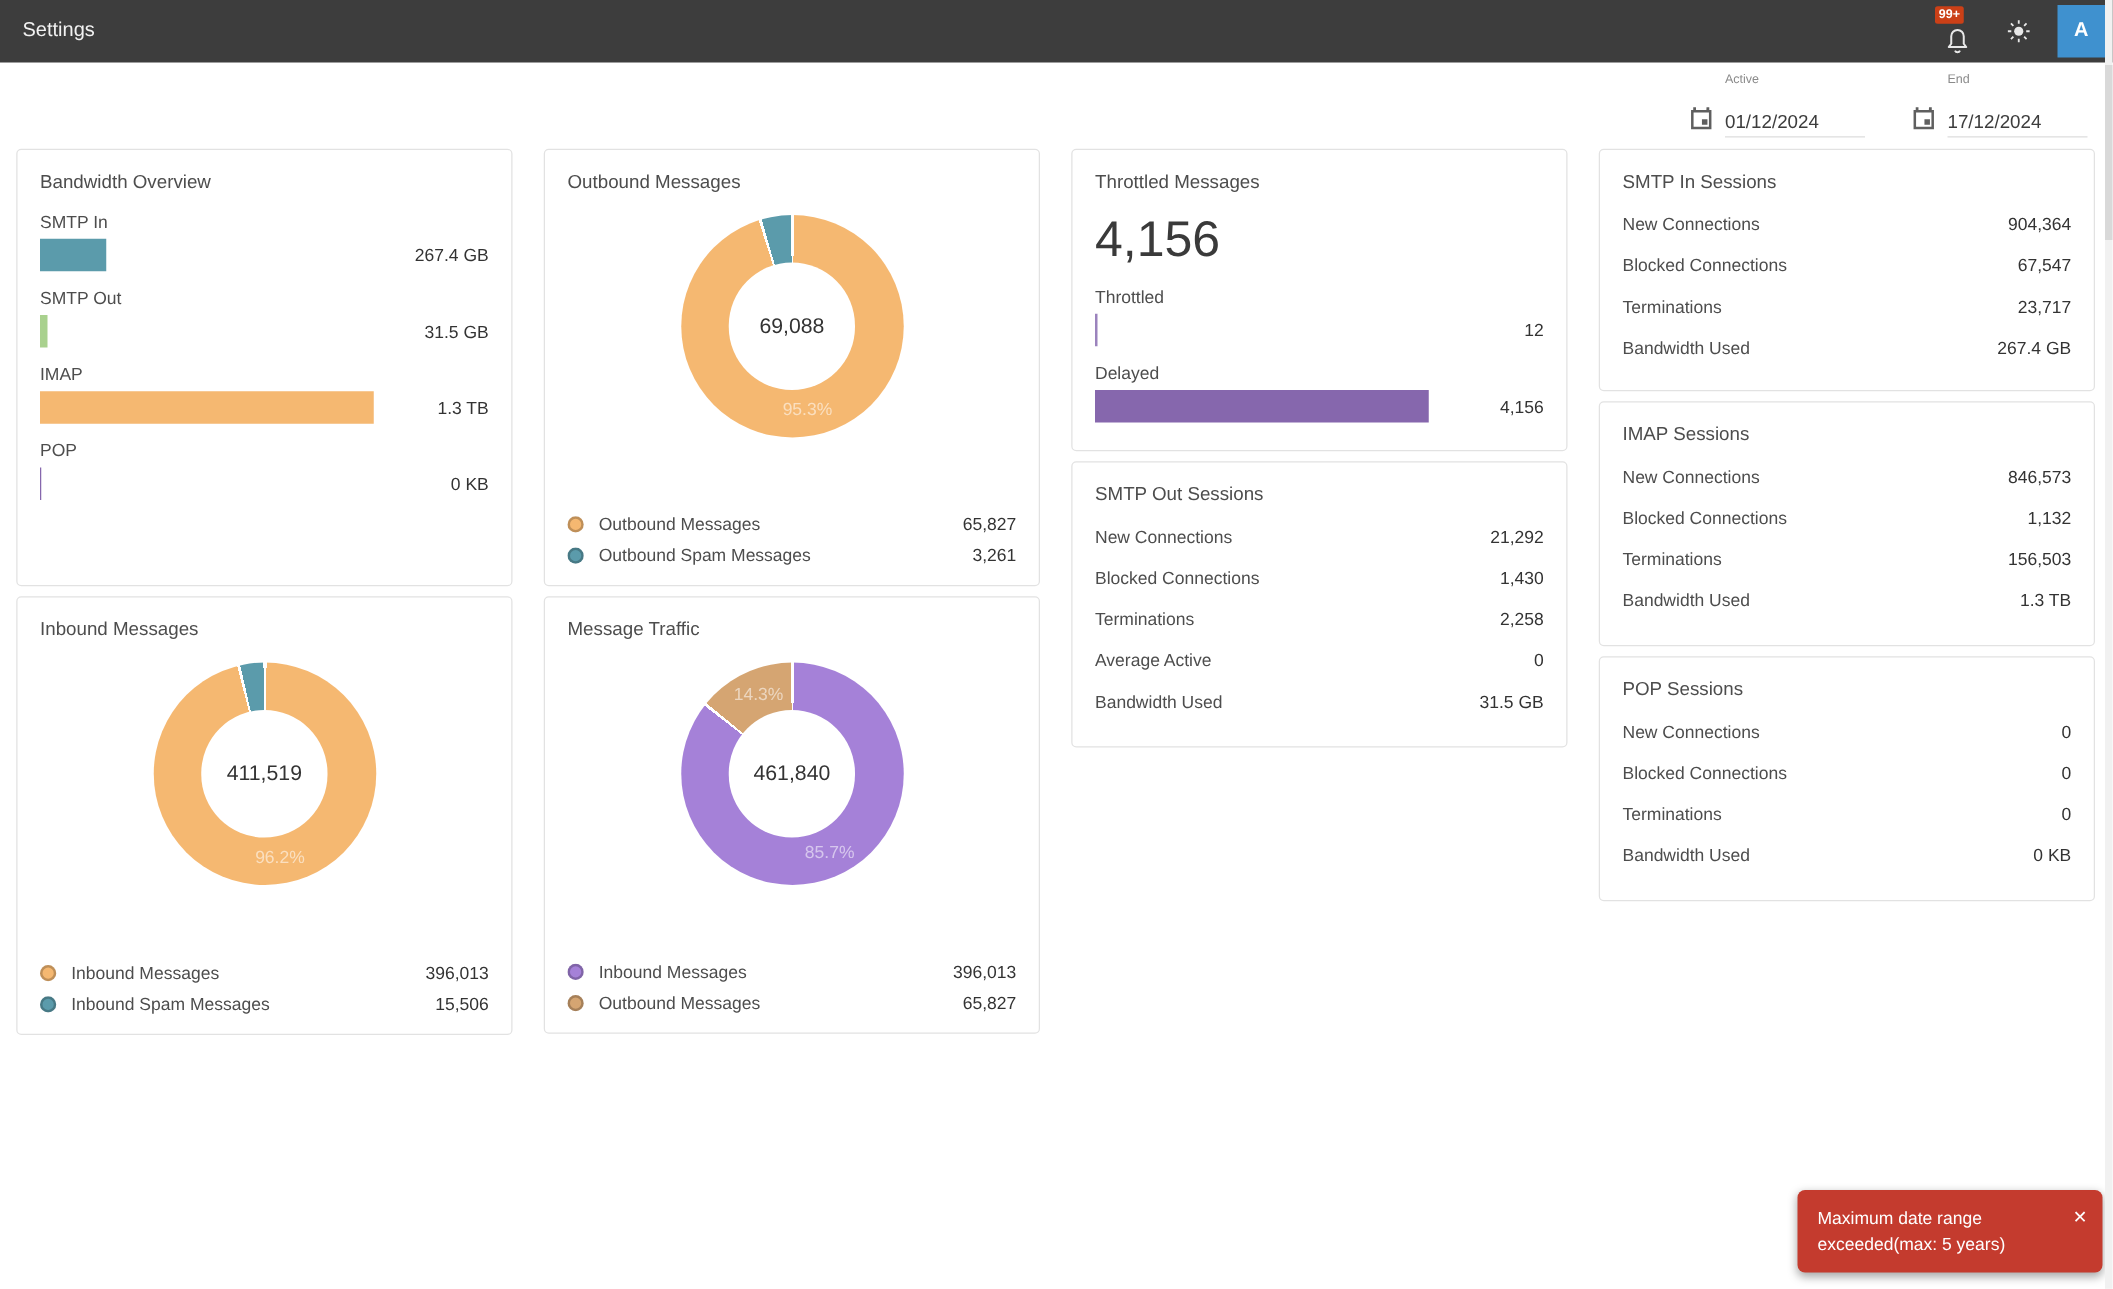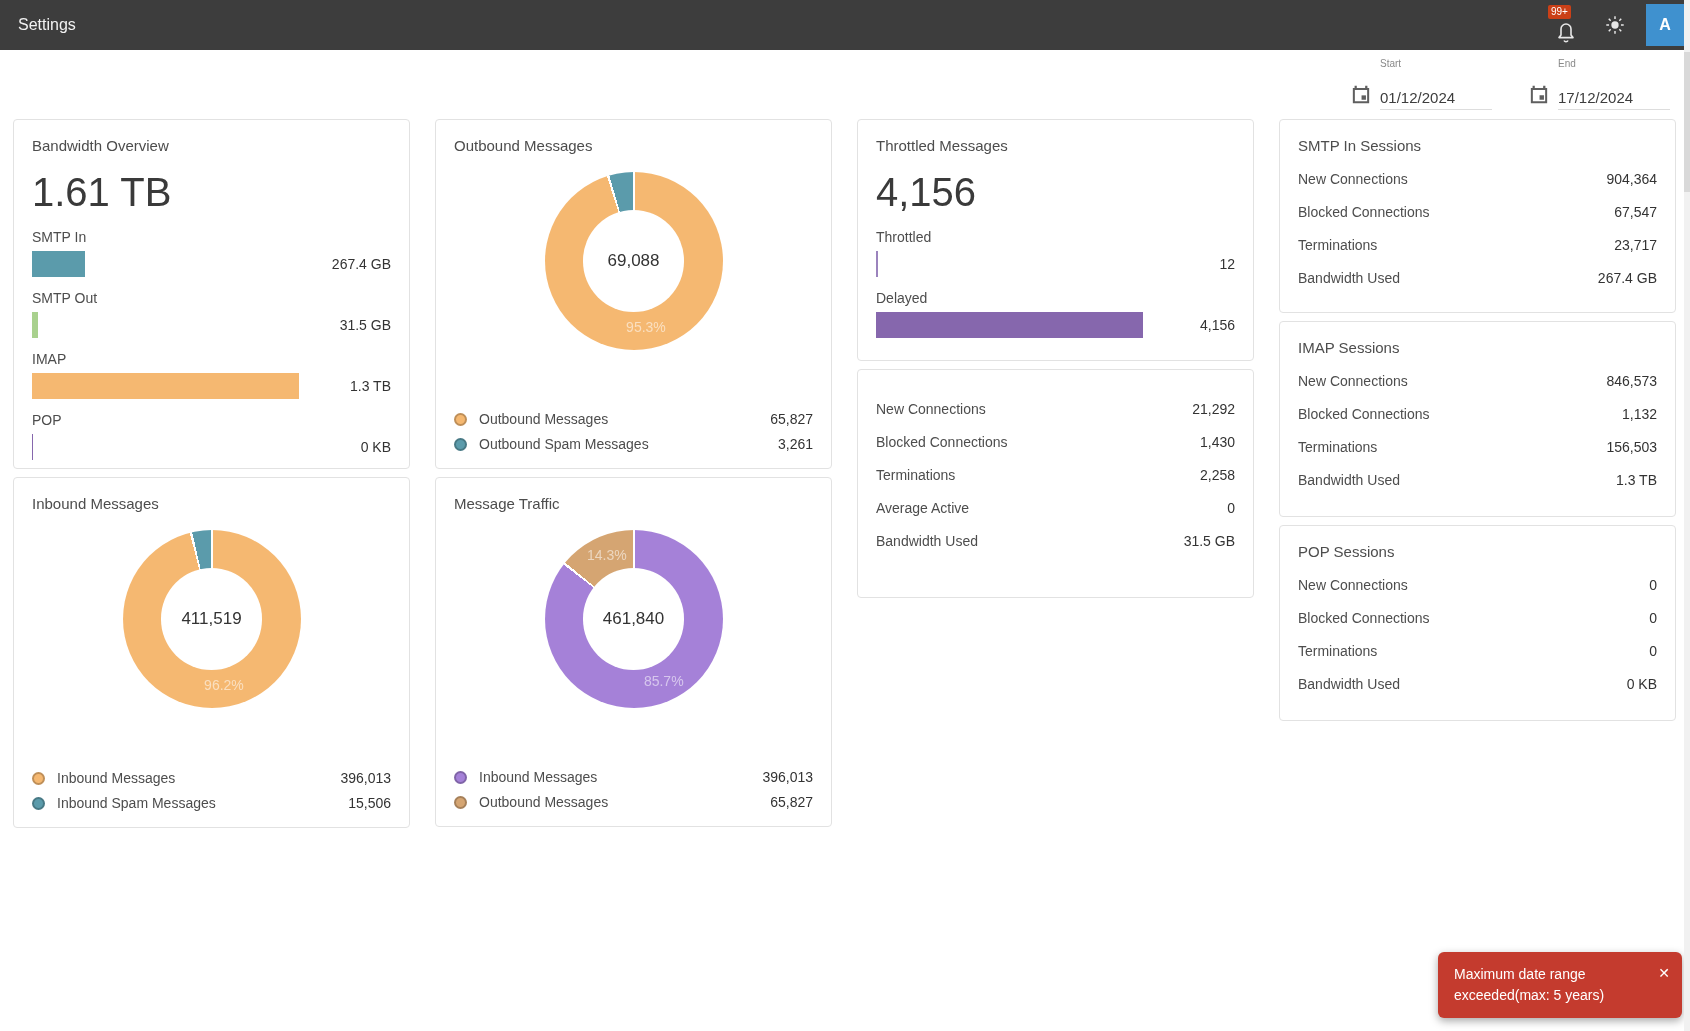--- a/index.html
+++ b/index.html
@@ -6,21 +6,21 @@
   html,body { width:1690px; height:1031px; overflow:hidden; background:#fff;
               font-family:"Liberation Sans","DejaVu Sans",sans-serif; }
 
   
   .topbar { position:absolute; top:0; left:0; width:1690px; height:50px;
             background:#3d3d3d; display:flex; align-items:center; }
   .topbar-title { color:#f2f2f2; font-size:16px; padding-left:18px; }
   .topbar-actions { margin-left:auto; display:flex; align-items:center; height:100%; }
   .bell-wrap { position:relative; width:34px; height:40px; margin-right:16px; cursor:pointer; }
   .badge { position:absolute; top:0; left:-2px; background:#cb4017; color:#fff;
-           font-size:10px; font-weight:normal; padding:1px 3px; border-radius:2px; line-height:12px; }
+           font-size:10px; font-weight:bold; padding:1px 3px; border-radius:2px; line-height:12px; }
   .bell-svg { position:absolute; bottom:0; left:4px; }
   .theme-btn { width:30px; height:30px; margin-right:16px; display:flex; align-items:center;
                justify-content:center; cursor:pointer; }
   .avatar { width:38px; height:42px; background:#3f91cf; color:#fff; font-weight:bold;
             font-size:16px; display:flex; align-items:center; justify-content:center;
             margin-right:6px; cursor:pointer; }
 
   
   .scrollbar { position:absolute; top:0; right:0; width:6px; height:1031px; background:#f1f1f1; z-index:50; }
   .scroll-thumb { position:absolute; top:52px; width:6px; height:140px; background:#d9d9d9; }
@@ -104,21 +104,21 @@
 </header>
 
 <div class="filter-row">
   <div class="date-field">
     <svg class="cal-svg" width="22" height="22" viewBox="0 0 24 24">
       <path fill="#5f5f5f" d="M5 2h2.4v3.4H5zM16.6 2H19v3.4h-2.6z"></path>
       <path fill="none" stroke="#5f5f5f" stroke-width="2.2" d="M4.2 5.4h15.6V20H4.2z"></path>
       <path fill="#5f5f5f" d="M12.6 12.4h4.8v4.8h-4.8z"></path>
     </svg>
     <div class="date-texts">
-      <div class="date-label">Start</div>
+      <div class="date-label">Active</div>
       <div class="date-value">01/12/2024</div>
     </div>
   </div>
   <div class="date-field">
     <svg class="cal-svg" width="22" height="22" viewBox="0 0 24 24">
       <path fill="#5f5f5f" d="M5 2h2.4v3.4H5zM16.6 2H19v3.4h-2.6z"></path>
       <path fill="none" stroke="#5f5f5f" stroke-width="2.2" d="M4.2 5.4h15.6V20H4.2z"></path>
       <path fill="#5f5f5f" d="M12.6 12.4h4.8v4.8h-4.8z"></path>
     </svg>
     <div class="date-texts">
@@ -127,21 +127,20 @@
     </div>
   </div>
 </div>
 
 <div class="grid">
 
   <div class="col">
 
     <div class="card" style="height:350px">
       <div class="card-title">Bandwidth Overview</div>
-      <div class="big-number">1.61 TB</div>
       <div class="bar-group">
         <div class="bar-label">SMTP In</div>
         <div class="bar-row">
           <div class="bar-track">
               <div class="bar-fill" style="width: 20%; background: rgb(91, 155, 171);"></div>
             </div>
           <div class="bar-value">267.4 GB</div>
         </div>
       </div>
       <div class="bar-group">
@@ -267,20 +266,21 @@
         <div class="bar-row">
           <div class="bar-track">
               <div class="bar-fill" style="width: 100%; background: rgb(134, 103, 173);"></div>
             </div>
           <div class="bar-value">4,156</div>
         </div>
       </div>
     </div>
 
     <div class="card" style="height:229px">
+      <div class="card-title">SMTP Out Sessions</div>
       <div class="stat-row">
         <span class="stat-label">New Connections</span>
         <span class="stat-value">21,292</span>
       </div>
       <div class="stat-row">
         <span class="stat-label">Blocked Connections</span>
         <span class="stat-value">1,430</span>
       </div>
       <div class="stat-row">
         <span class="stat-label">Terminations</span>

